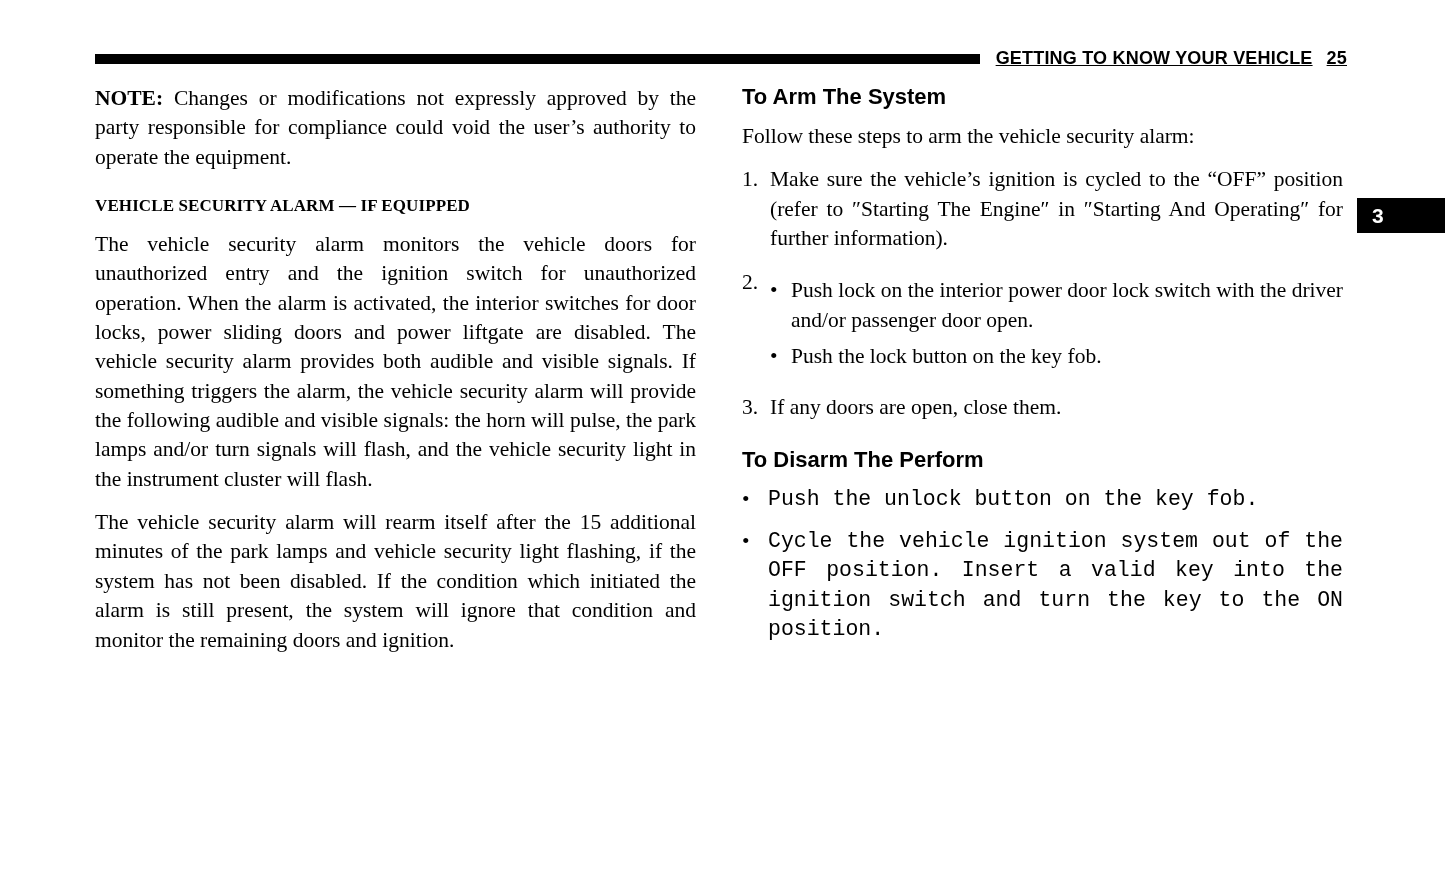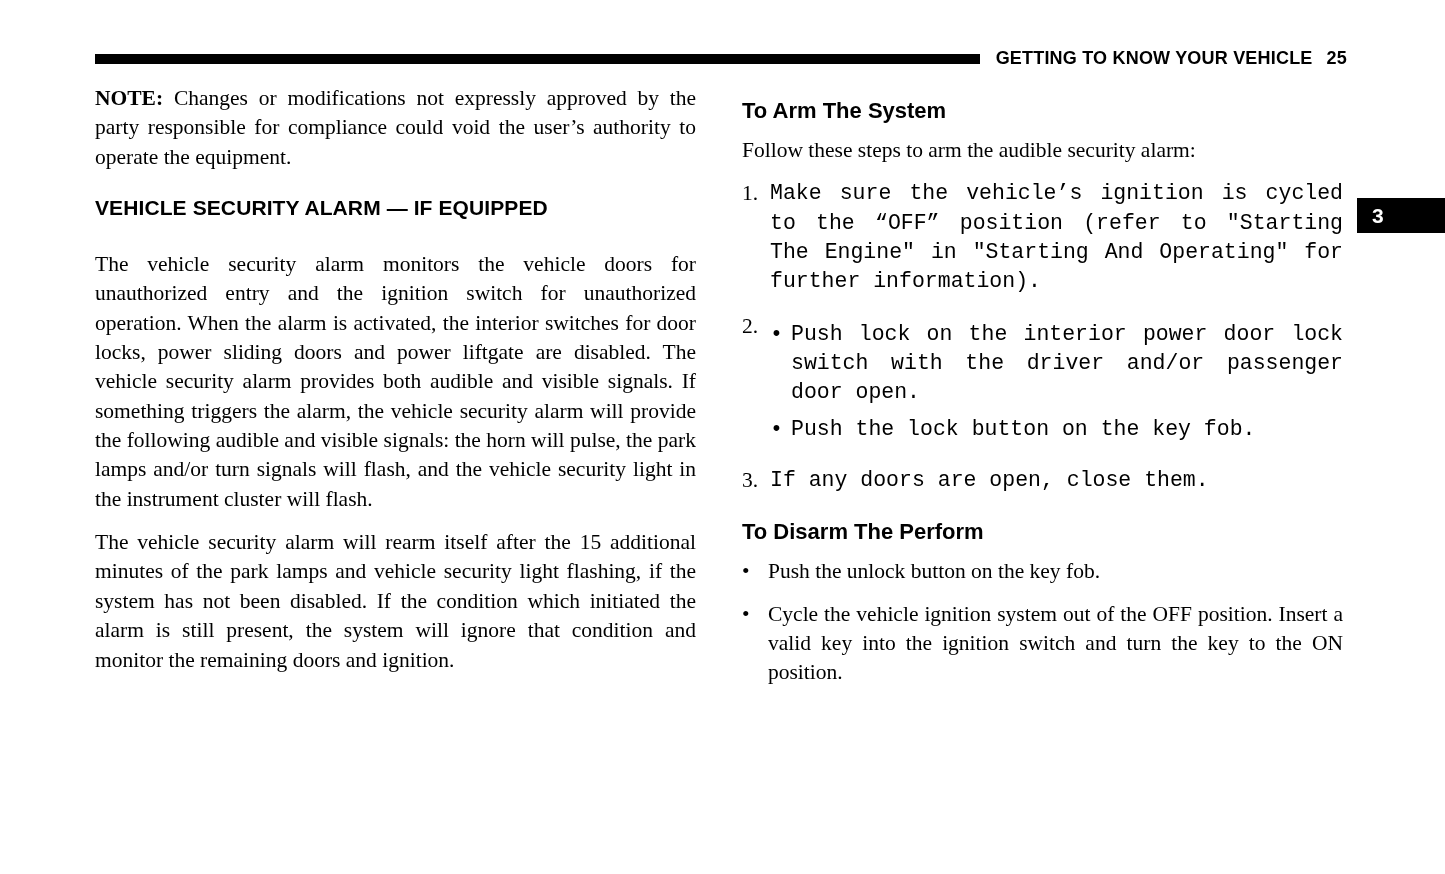--- a/index.html
+++ b/index.html
@@ -6,21 +6,21 @@
   body {
     width: 1445px; height: 874px;
     background: #ffffff; color: #000000;
     font-family: "Liberation Serif", serif;
     position: relative; overflow: hidden;
   }
 
   
   .topbar {
     position: absolute; left: 95px; top: 48px; width: 1252px;
-    display: flex; align-items: center;
+    display: flex; align-items: center; text-decoration: underline;
   }
   .topbar-rule { flex: 1 1 auto; height: 10px; background: #000; margin-right: 16px; }
   .topbar-text {
     font-family: "Liberation Sans", sans-serif; font-weight: bold;
     font-size: 18px; white-space: nowrap; letter-spacing: 0.2px;
   }
   .topbar-text .pagenum { margin-left: 14px; }
 
   
   .side-tab {
@@ -37,45 +37,45 @@
   }
   .col { width: 601px; flex: 0 0 601px; }
 
   .body-text {
     font-size: 21.5px; line-height: 1.365; text-align: justify;
     margin: 0 0 14px 0;
   }
   .note-label { font-weight: bold; }
 
   h2.section-heading {
-    font-family: Liberation Sans, sans-serif; font-weight: bold;
-    font-size: 21px; margin: 24px 0 30px 0; letter-spacing: 0.1px;
+    font-family: Liberation Serif, serif; font-weight: bold;
+    font-size: 17px; margin: 24px 0 14px 0; letter-spacing: 0.1px;
   }
   h3.sub-heading {
     font-family: "Liberation Sans", sans-serif; font-weight: bold;
     font-size: 22px; margin: 24px 0 12px 0;
   }
-  h3.first { margin-top: 14px; }
+  h3.first { margin-top: 0; }
 
   
   .step { display: flex; margin: 0 0 15px 0; font-size: 21.5px; line-height: 1.365; }
   .step-num { flex: 0 0 28px; }
-  .step-body { flex: 1 1 auto; text-align: justify; font-family: Liberation Mono, monospace; }
+  .step-body { flex: 1 1 auto; text-align: justify; }
   .step-text { text-align: justify; }
 
   
   .bullets { list-style: none; margin: 8px 0 0 0; padding: 0; }
   .bullets li { display: flex; font-size: 21.5px; line-height: 1.365; margin-bottom: 7px; }
   .bullets .bullet-glyph { flex: 0 0 21px; }
   .bullets .bullet-text { flex: 1 1 auto; text-align: justify; }
 
   .top-bullets { list-style: none; margin: 10px 0 0 0; padding: 0; }
   .top-bullets li { display: flex; font-size: 21.5px; line-height: 1.365; margin-bottom: 13px; }
   .top-bullets .bullet-glyph { flex: 0 0 26px; }
-  .top-bullets .bullet-text { flex: 1 1 auto; text-align: justify; }
+  .top-bullets .bullet-text { flex: 1 1 auto; text-align: justify; font-family: Liberation Mono, monospace; }
 </style>
 </head>
 <body>
 
 <header class="topbar">
   <div class="topbar-rule"></div>
   <div class="topbar-text">
     <span>GETTING TO KNOW YOUR VEHICLE</span><span class="pagenum">25</span>
   </div>
 </header>
@@ -99,21 +99,21 @@
 
 
     <p class="body-text">The vehicle security alarm will rearm itself after the 15 additional minutes of the park lamps and vehicle security light flashing, if the system has not been disabled. If the condition which initiated the alarm is still present, the system will ignore that condition and monitor the remaining doors and ignition.</p>
 
   </section>
 
   <section class="col">
 
     <h3 class="sub-heading first">To Arm The System</h3>
 
-    <p class="body-text">Follow these steps to arm the audible security alarm:</p>
+    <p class="body-text">Follow these steps to arm the vehicle security alarm:</p>
 
     <div class="step">
       <span class="step-num">1.</span>
       <div class="step-body">
         <div class="step-text">Make sure the vehicle’s ignition is cycled to the “OFF” position (refer to ″Starting The Engine″ in ″Starting And Operating″ for further information).</div>
       </div>
     </div>
 
     <div class="step">
       <span class="step-num">2.</span>

